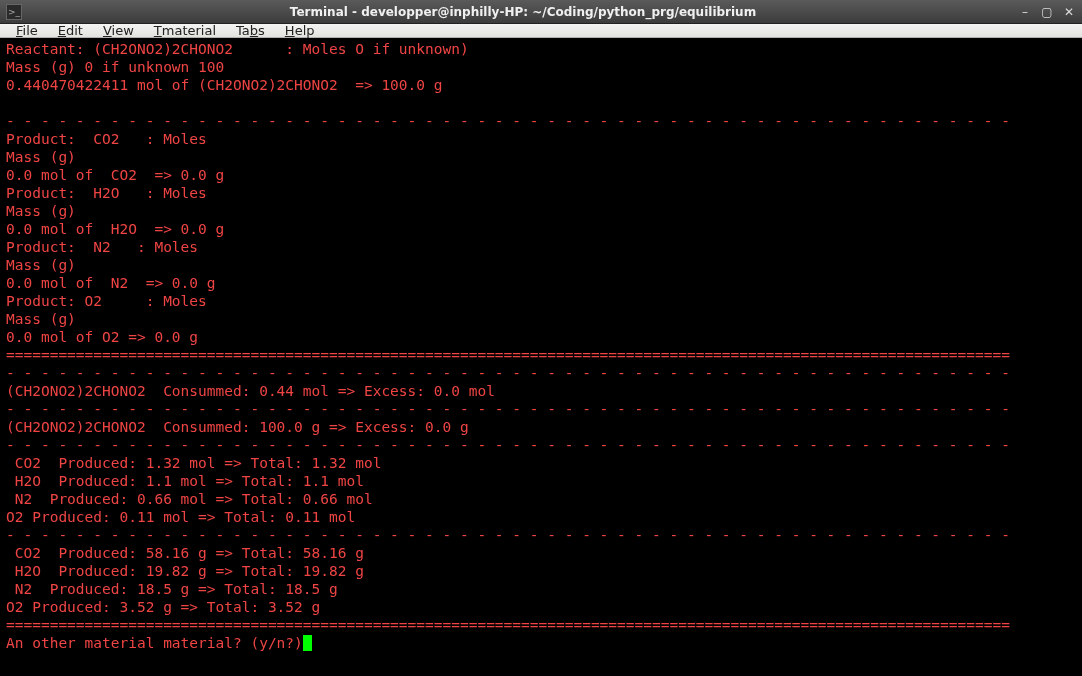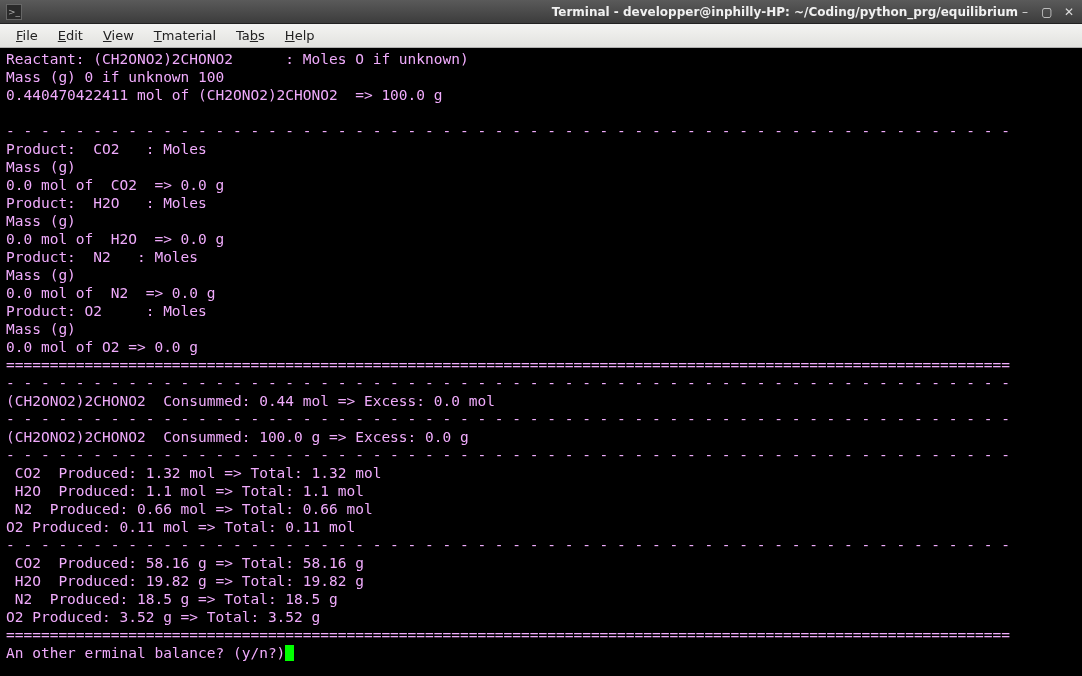--- a/index.html
+++ b/index.html
@@ -29,57 +29,57 @@
     border: 1px solid #666;
     margin-right: 6px;
     display: inline-flex;
     align-items: center;
     justify-content: center;
     font-size: 9px;
     color: #aaa;
   }
   .titlebar .title-text {
     flex: 1;
-    text-align: right;
+    text-align: center;
     font-weight: bold;
     color: #f0f0f0;
   }
   .titlebar .win-controls {
     display: flex;
     gap: 8px;
     align-items: center;
   }
   .titlebar .win-btn {
     width: 14px; height: 14px;
     color: #ddd;
     font-size: 12px;
     line-height: 14px;
     text-align: center;
     cursor: pointer;
   }
   .menubar {
-    height: 24px;
+    height: 14px;
     background: linear-gradient(to bottom, #f4f4f2, #e2e2df);
     border-bottom: 1px solid #b0b0b0;
     display: flex;
     align-items: center;
     padding: 0 6px;
     font-family: "DejaVu Sans", sans-serif;
     font-size: 13px;
     color: #222;
   }
   .menubar .menu-item {
     padding: 2px 10px;
     cursor: pointer;
   }
   .menubar .menu-item .ul { text-decoration: underline; }
   .terminal-body {
     flex: 1;
     background: #000;
-    color: #f0abfc;
+    color: #ef4444;
     font-size: 14.5px;
     line-height: 18px;
     padding: 2px 6px;
     white-space: pre;
     overflow: hidden;
   }
   .cursor {
     display: inline-block;
     width: 9px;
     height: 16px;
@@ -135,13 +135,13 @@
  CO2  Produced: 1.32 mol =&gt; Total: 1.32 mol
  H2O  Produced: 1.1 mol =&gt; Total: 1.1 mol
  N2  Produced: 0.66 mol =&gt; Total: 0.66 mol
 O2 Produced: 0.11 mol =&gt; Total: 0.11 mol
 - - - - - - - - - - - - - - - - - - - - - - - - - - - - - - - - - - - - - - - - - - - - - - - - - - - - - - - - - -
  CO2  Produced: 58.16 g =&gt; Total: 58.16 g
  H2O  Produced: 19.82 g =&gt; Total: 19.82 g
  N2  Produced: 18.5 g =&gt; Total: 18.5 g
 O2 Produced: 3.52 g =&gt; Total: 3.52 g
 ===================================================================================================================</span>
-<span>An other erminal balance? (y/n?)</span><span class="cursor"></span></div>
+<span>An other material material? (y/n?)</span><span class="cursor"></span></div>
 
 </body></html>

